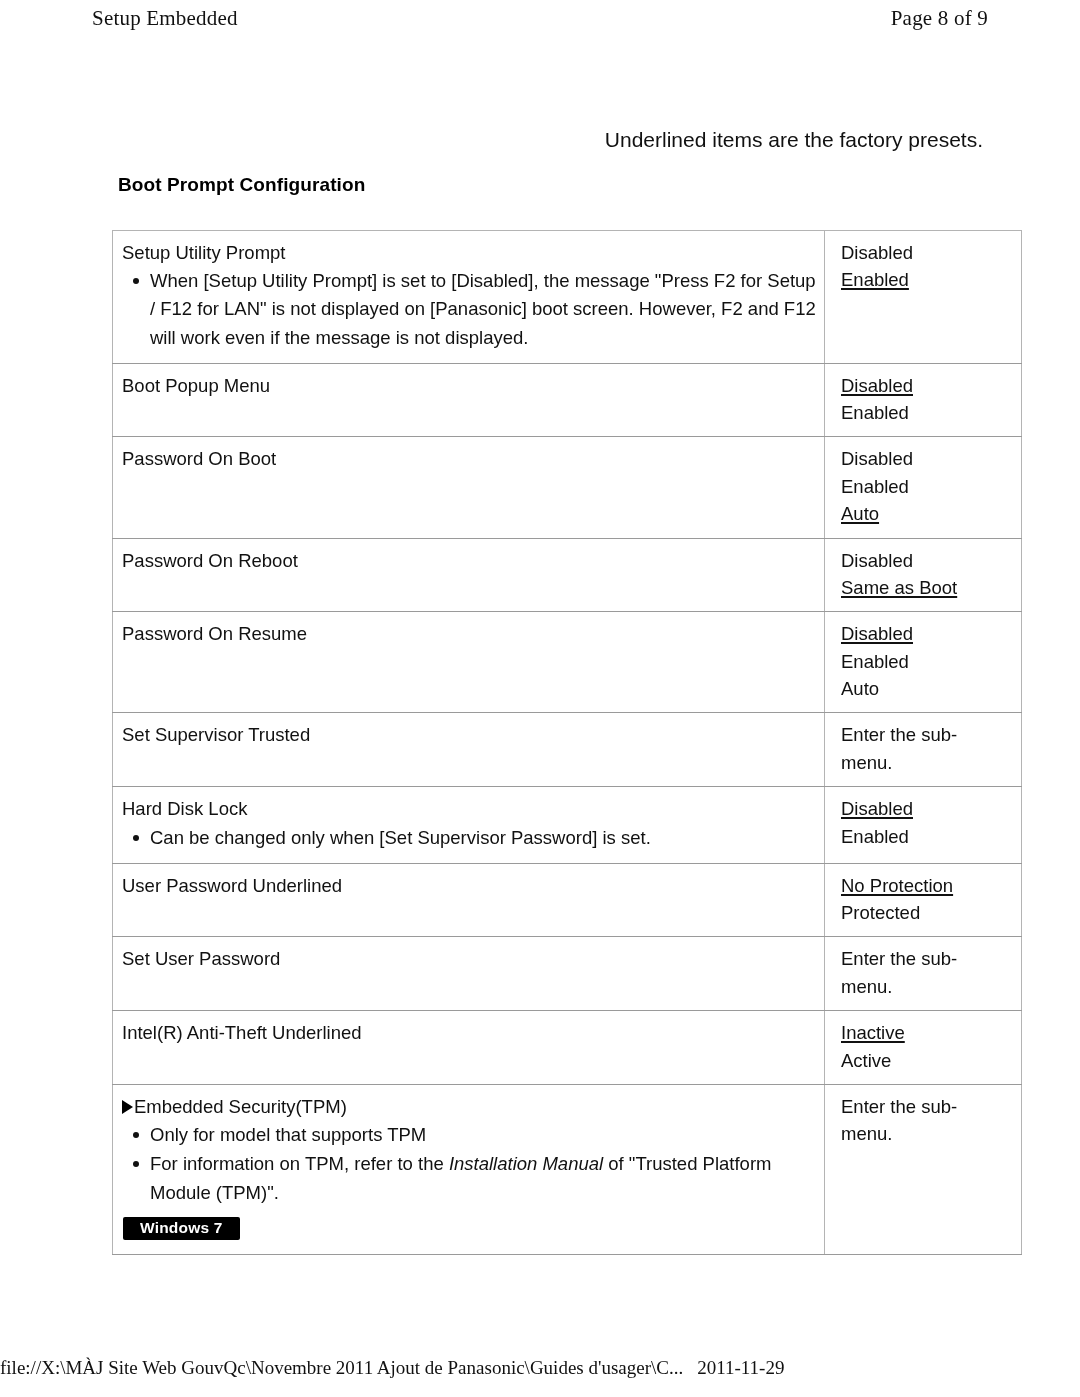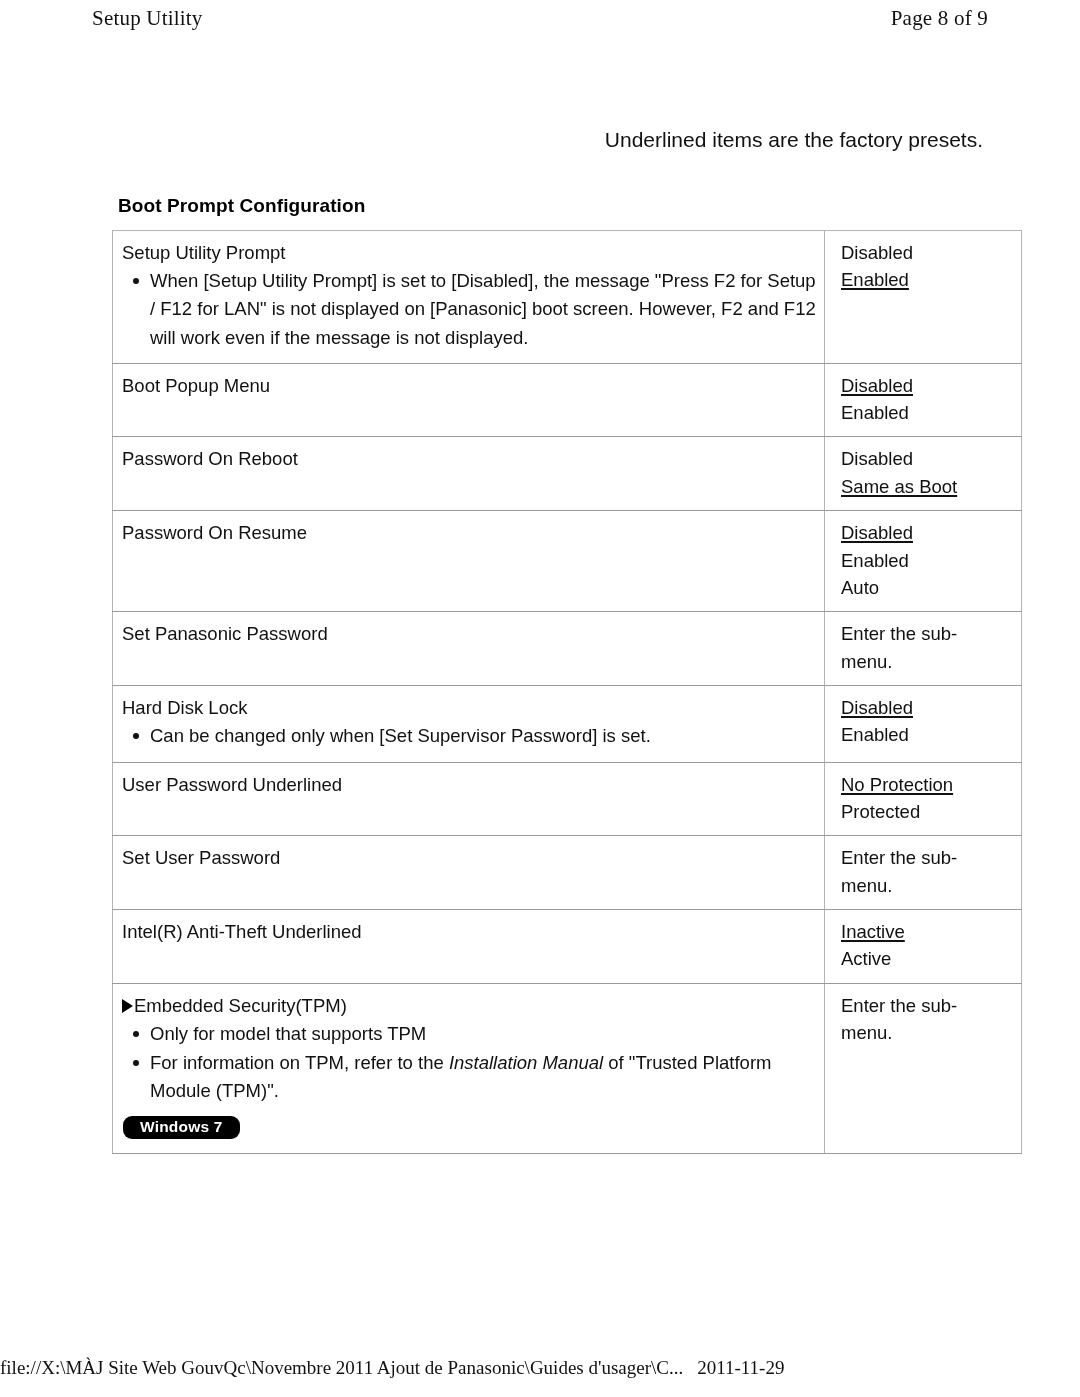--- a/index.html
+++ b/index.html
@@ -37,21 +37,21 @@
   
   .preset-note {
     position: absolute;
     top: 128px;
     right: 97px;
     font-size: 21px;
     color: #111;
   }
   .section-title {
     position: absolute;
-    top: 195px;
+    top: 174px;
     left: 118px;
     font-size: 19px;
     font-weight: bold;
     color: #000;
     letter-spacing: .1px;
   }
 
   
   .cfg-table {
     position: absolute;
@@ -111,21 +111,21 @@
     text-decoration: underline;
     text-underline-offset: 2px;
     text-decoration-thickness: 1.5px;
   }
 
   
   .os-badge {
     display: inline-block;
     background: #000;
     color: #fff;
-    border-radius: 9px;
+    border-radius: 2px;
     padding: 2px 17px 3px 17px;
     font-size: 15.5px;
     font-weight: bold;
     letter-spacing: .2px;
     line-height: 1.2;
     margin: 9px 0 4px 0;
   }
   .badge-row { padding-left: 1px; }
 
   
@@ -140,21 +140,21 @@
     color: #111;
   }
   .footer .fdate { margin-left: 14px; }
 </style>
 </head>
 <body>
 
 <div class="page">
 
   <div class="runhead">
-    <span class="rh-left">Setup Utility</span>
+    <span class="rh-left">Setup Embedded</span>
     <span class="rh-right">Page 8 of 9</span>
   </div>
 
   <div class="preset-note">Underlined items are the factory presets.</div>
 
   <div class="section-title">Boot Prompt Configuration</div>
 
   <table class="cfg-table">
     <tbody id="rows-body">
         <tr>
@@ -173,40 +173,50 @@
           <td class="c-item">
             <span class="item-title">Boot Popup Menu</span>
           </td>
           <td class="c-val">
             <span class="val-line u">Disabled</span>
             <span class="val-line">Enabled</span>
           </td>
         </tr>
         <tr>
           <td class="c-item">
+            <span class="item-title">Password On Boot</span>
+          </td>
+          <td class="c-val">
+            <span class="val-line">Disabled</span>
+            <span class="val-line">Enabled</span>
+            <span class="val-line u">Auto</span>
+          </td>
+        </tr>
+        <tr>
+          <td class="c-item">
             <span class="item-title">Password On Reboot</span>
           </td>
           <td class="c-val">
             <span class="val-line">Disabled</span>
             <span class="val-line u">Same as Boot</span>
           </td>
         </tr>
         <tr>
           <td class="c-item">
             <span class="item-title">Password On Resume</span>
           </td>
           <td class="c-val">
             <span class="val-line u">Disabled</span>
             <span class="val-line">Enabled</span>
             <span class="val-line">Auto</span>
           </td>
         </tr>
         <tr>
           <td class="c-item">
-            <span class="item-title">Set Panasonic Password</span>
+            <span class="item-title">Set Supervisor Trusted</span>
           </td>
           <td class="c-val">
             <span class="val-line">Enter the sub-</span>
             <span class="val-line">menu.</span>
           </td>
         </tr>
         <tr>
           <td class="c-item">
             <span class="item-title">Hard Disk Lock</span>
             <ul class="bullets">

